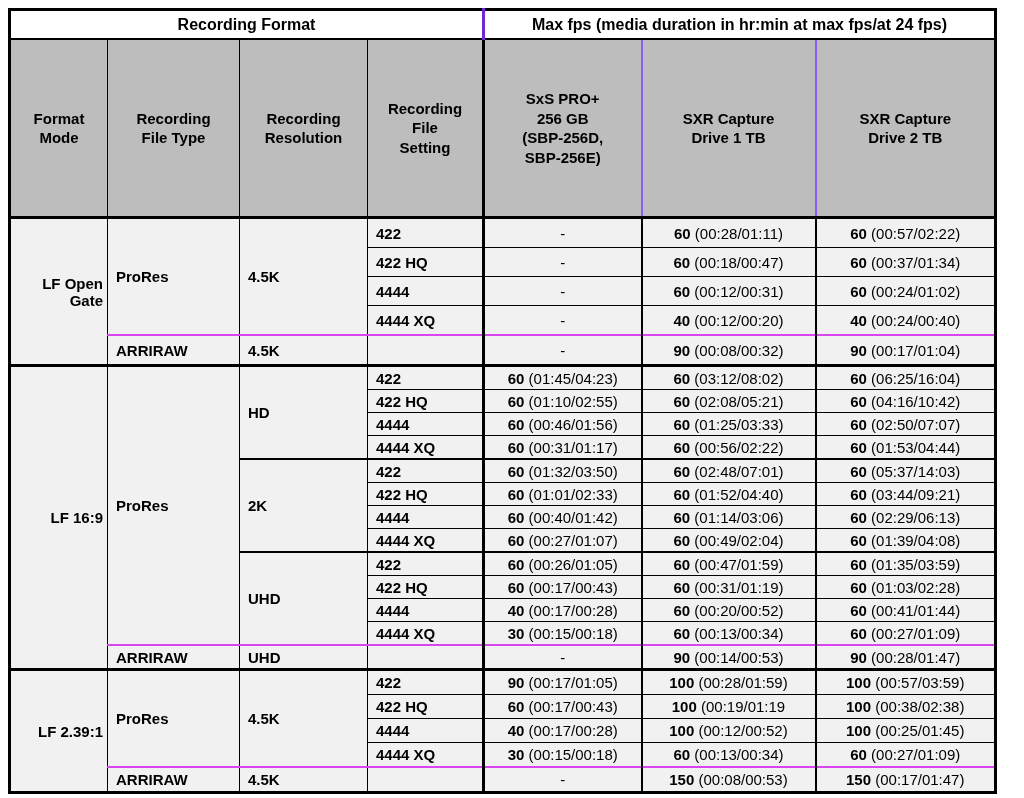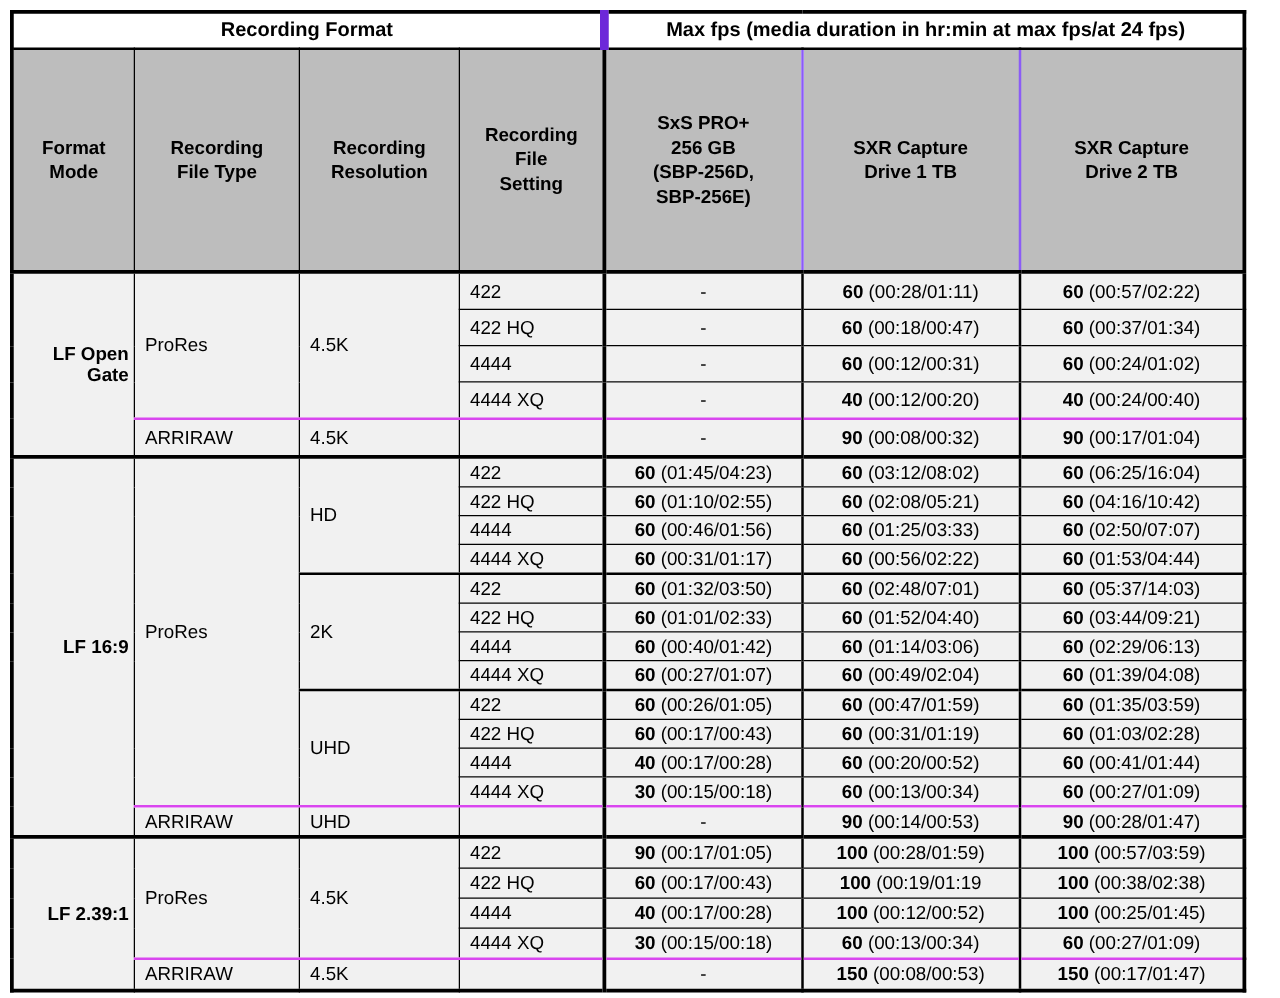--- a/index.html
+++ b/index.html
@@ -4,29 +4,29 @@
 <style>
   html,body{margin:0;padding:0;background:#ffffff;}
   .page{position:relative;width:1024px;height:798px;background:#ffffff;
         font-family:"Liberation Sans",sans-serif;color:#000;}
   table{position:absolute;left:8px;top:8px;border-collapse:collapse;table-layout:fixed;
         border:3px solid #000;}
   th,td{border:1px solid #000;overflow:hidden;}
   
   th.strip{background:#ffffff;height:25px;font-size:16px;font-weight:bold;
            text-align:center;border-bottom:2px solid #000;margin-top:44px;}
-  th.strip-right{border-left:7px solid #6d28d9;}
+  th.strip-right{border-left:3px solid #6d28d9;}
   
   th.colhead{background:#bdbdbd;height:176px;font-size:15px;font-weight:bold;
              text-align:center;vertical-align:middle;white-space:pre-line;
              line-height:1.3;border-bottom:3px solid #000;padding:0 4px;}
   
   td{background:#f1f1f1;font-size:15px;height:22px;vertical-align:middle;}
   td.sensor{font-weight:bold;text-align:right;padding:0 4px 0 8px;}
-  td.ftype,td.res,td.setting{text-align:left;padding:0 4px 0 8px;font-weight:normal;}
+  td.ftype,td.res,td.setting{text-align:left;padding:0 4px 0 8px;font-weight:bold;}
   td.media{text-align:center;padding:0 2px;border-left:2px solid #000;}
   td.media .fps{font-weight:bold;}
   th.media{border-left:2px solid #8b5cf6;}
   td.media-first,th.media-first{border-left:3px solid #000;}
   
   tr.s0 td{height:28px;}
   tr.s1 td{height:22px;}
   tr.s2 td{height:23px;}
   
   tr.sec-start td{border-top:3px solid #000;}

